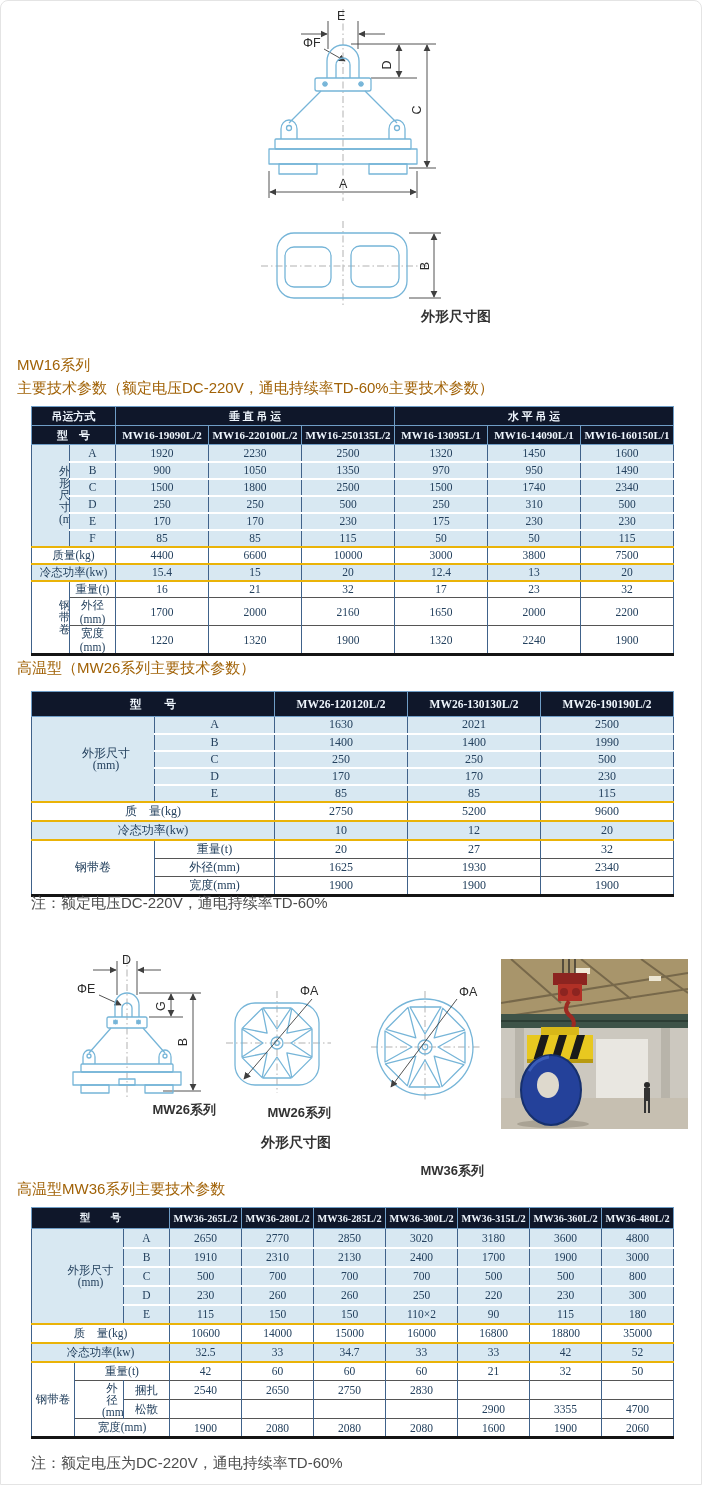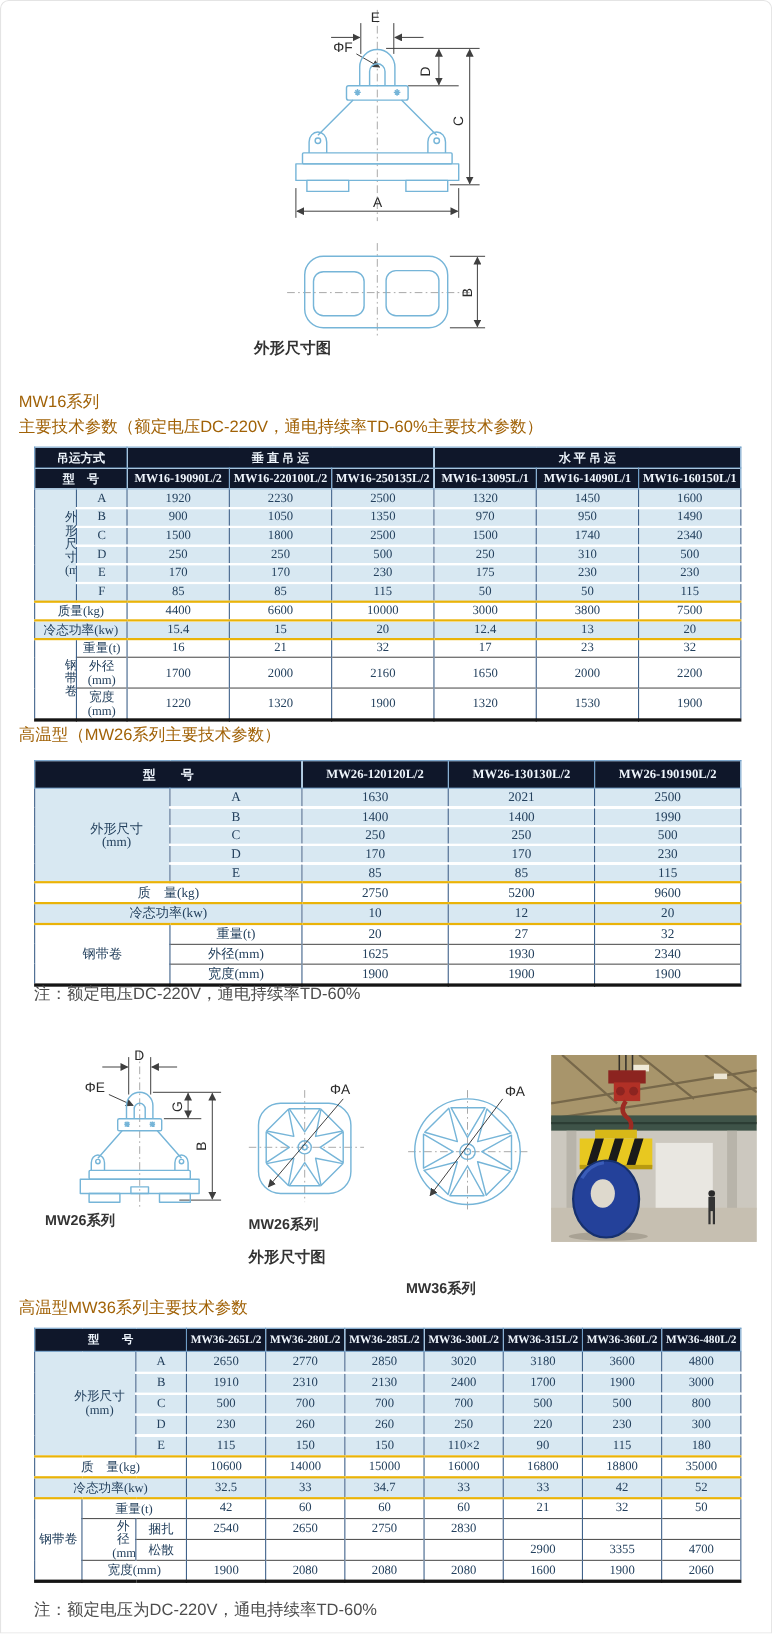--- a/index.html
+++ b/index.html
@@ -3,21 +3,21 @@
 <meta charset="utf-8">
 <style>
   * { box-sizing: border-box; margin: 0; padding: 0; }
   body { margin: 0; background: #ffffff; font-family: "Liberation Sans", "DejaVu Sans", sans-serif; }
   .page { position: relative; width: 702px; height: 1485px; background: #fff;
           border: 1px solid #e4e4e4; border-radius: 8px 8px 0 0; overflow: hidden; }
 
   
   .sec-title { position: absolute; left: 16px; font-size: 15px; color: #a16207; }
   .note      { position: absolute; left: 30px; font-size: 15px; color: #4d4d4d; text-align: center; }
-  .dia-cap   { position: absolute; font-weight: bold; font-size: 14px; color: #333; text-align: left; }
+  .dia-cap   { position: absolute; font-weight: bold; font-size: 14px; color: #333; text-align: right; }
 
   
   table { border-collapse: collapse; table-layout: fixed; position: absolute; left: 30px; width: 642px;
           border-left: 1px solid #3a3a3a; border-right: 1px solid #3a3a3a; border-bottom: 3px solid #141414; }
   td { border-left: 1px solid #40628a; border-right: 1px solid #40628a;
        text-align: center; vertical-align: middle; overflow: hidden;
        font-family: "Liberation Serif", "DejaVu Serif", serif; font-size: 11.5px; color: #24415e; padding: 0 1px; }
   tr.hd td { background: #0f172a; color: #eef5fc; border: 1px solid #6f9dc6; font-weight: bold; }
   tr.blue td { background: #d8e8f2; border-top: 2px solid #ffffff; }
   tr.wht  td { background: #ffffff; border-top: 1px solid #555; }
@@ -215,21 +215,21 @@
           <td>1650</td>
           <td>2000</td>
           <td>2200</td>
         </tr>
         <tr class="wht">
           <td>宽度(mm)</td>
           <td>1220</td>
           <td>1320</td>
           <td>1900</td>
           <td>1320</td>
-          <td>1530</td>
+          <td>2240</td>
           <td>1900</td>
         </tr>
       </tbody>
   </table>
 
   <div class="sec-title" style="top:658px">高温型（MW26系列主要技术参数）</div>
 
   <table id="t-mw26" style="top:690px">
     <colgroup>
         <col style="width:123px">

